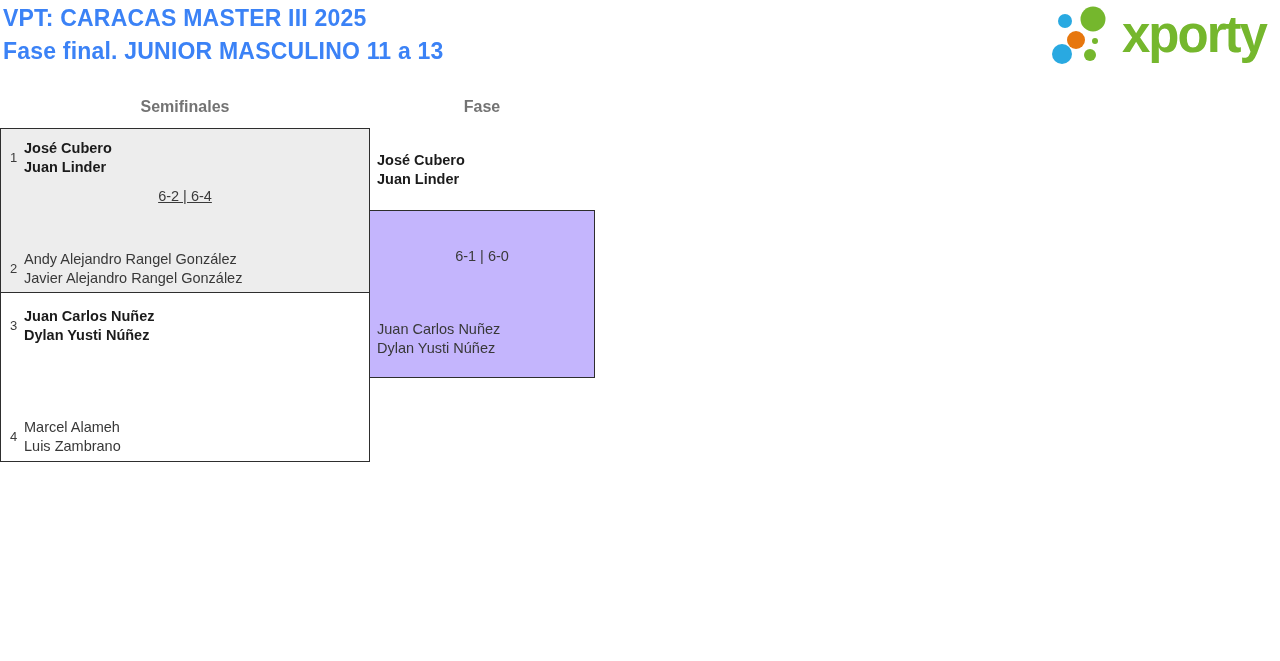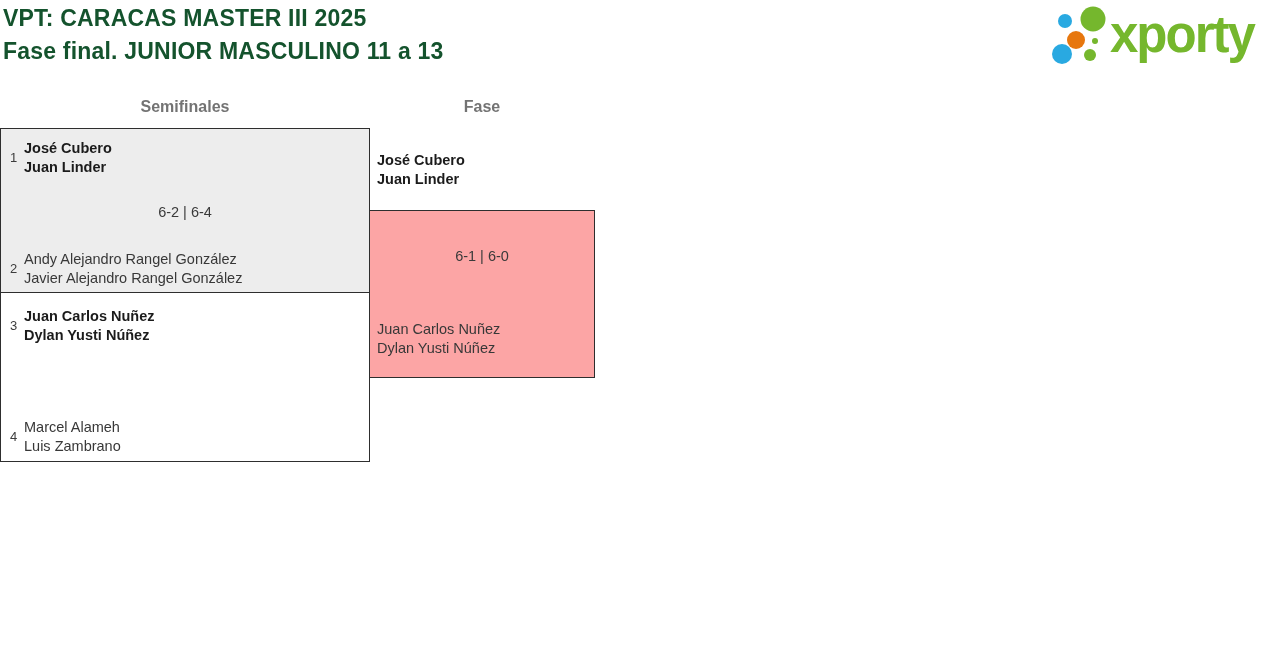--- a/index.html
+++ b/index.html
@@ -4,70 +4,70 @@
 <style>
   html, body { margin: 0; padding: 0; background: #ffffff; }
   body {
     width: 1280px; height: 661px; position: relative; overflow: hidden;
     font-family: "Liberation Sans", sans-serif;
     -webkit-font-smoothing: antialiased;
   }
   .abs { position: absolute; }
 
   
-  .title-block { left: 3px; top: 2px; color: #14532d; }
+  .title-block { left: 3px; top: 2px; color: #3b82f6; }
   .title-line {
     font-size: 23px; line-height: 33px; font-weight: 700;
     letter-spacing: 0.2px; white-space: nowrap;
   }
 
   
   .logo { left: 1046px; top: 4px; display: flex; align-items: flex-start; }
   .logo-dots { width: 62px; height: 62px; display: block; }
   .logo-word {
     font-size: 51px; line-height: 62px; font-weight: 800;
-    letter-spacing: -2px; color: #75b72d; margin-left: 2px;
+    letter-spacing: -2px; color: #75b72d; margin-left: 14px;
     font-family: "Liberation Sans", sans-serif; white-space: nowrap;
   }
 
   
   .colhead {
     top: 97px; font-size: 16px; font-weight: 600; color: #737373;
     text-align: center; line-height: 20px;
   }
   .colhead.semis { left: 0; width: 370px; }
   .colhead.final { left: 369px; width: 226px; }
 
   
   .match {
     border: 1px solid #2e2e2e; box-sizing: border-box; position: absolute;
   }
   .sf1 { left: 0px;   top: 128px; width: 370px; height: 165px; background: #ededed; }
   .sf2 { left: 0px;   top: 292px; width: 370px; height: 170px; background: #ffffff; }
-  .fbox{ left: 369px; top: 210px; width: 226px; height: 168px; background: #fca5a5; }
+  .fbox{ left: 369px; top: 210px; width: 226px; height: 168px; background: #c4b5fd; }
 
   
   .team { position: absolute; left: 0; right: 0; padding-left: 23px; }
   .team.noseed { padding-left: 7px; }
   .seed {
     position: absolute; left: 5px; width: 15px; text-align: center;
     top: 50%; transform: translateY(-50%);
     font-size: 13px; color: #3c3c3c; line-height: 16px;
   }
   .pline {
     font-size: 14.5px; line-height: 19px; color: #383838; white-space: nowrap;
   }
   .pline.win { font-weight: 700; color: #1b1b1b; }
 
   
   .score {
     position: absolute; left: 0; right: 0; text-align: center;
     font-size: 14.5px; line-height: 19px; color: #3a3a3a; white-space: nowrap;
   }
-  .sf1 .score { top: 74px; }
+  .sf1 .score { top: 58px; text-decoration: underline; }
   .sf2 .score { top: 79px; }
   .fbox .score { top: 36px; }
 
   .sf1 .t-top { top: 10px; }
   .sf1 .t-bot { top: 121px; }
   .sf2 .t-top { top: 14px; }
   .sf2 .t-bot { top: 125px; }
   .fbox .t-bot { top: 109px; }
 
   

